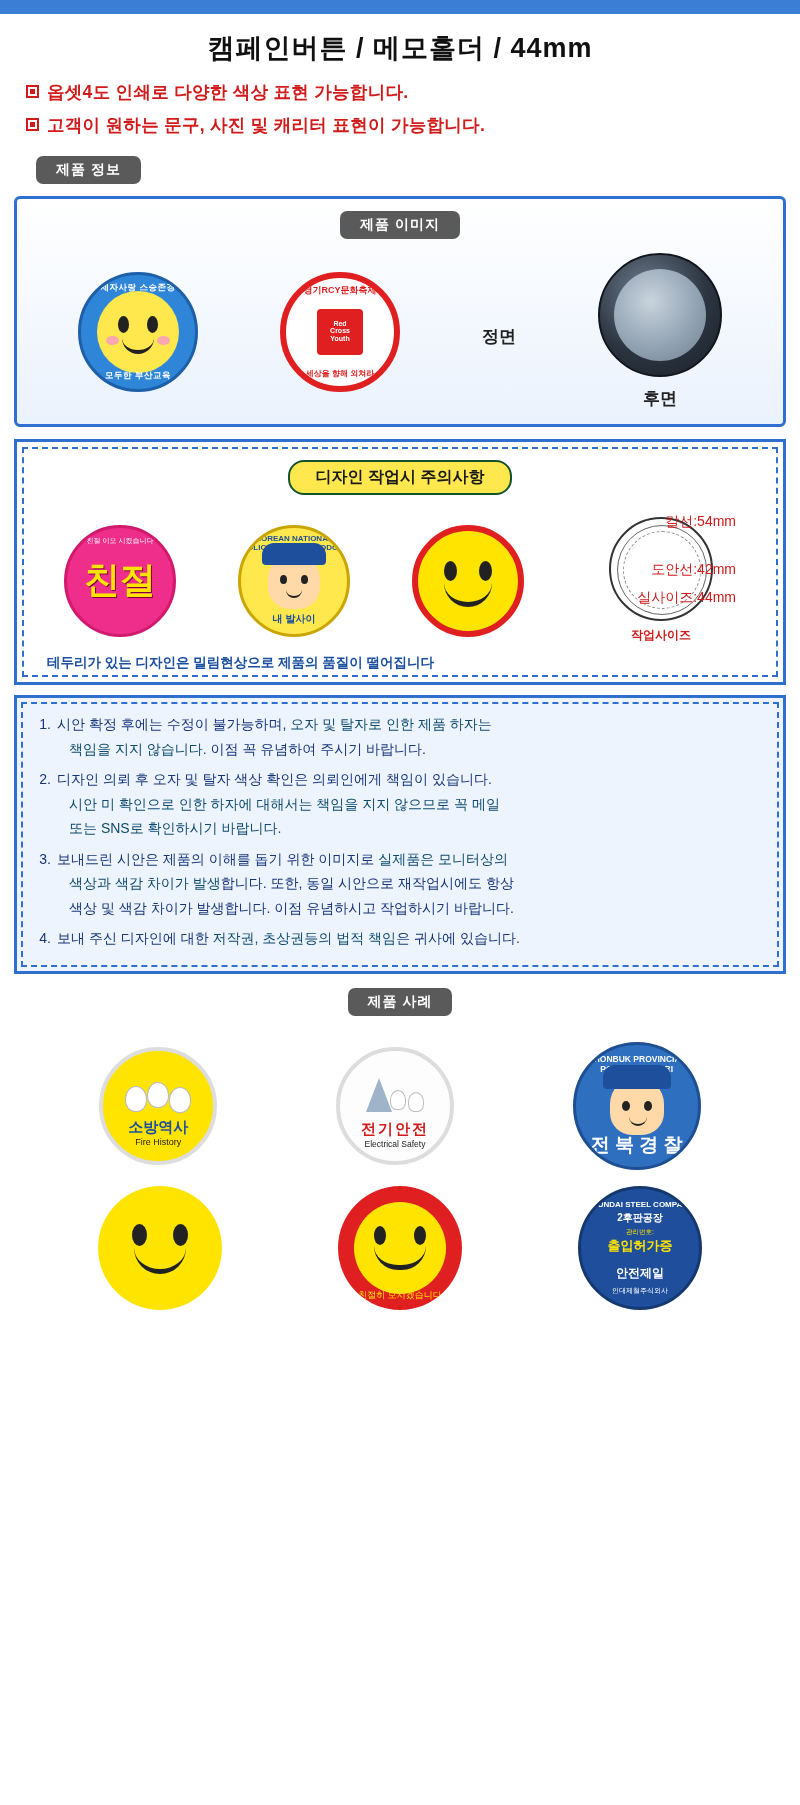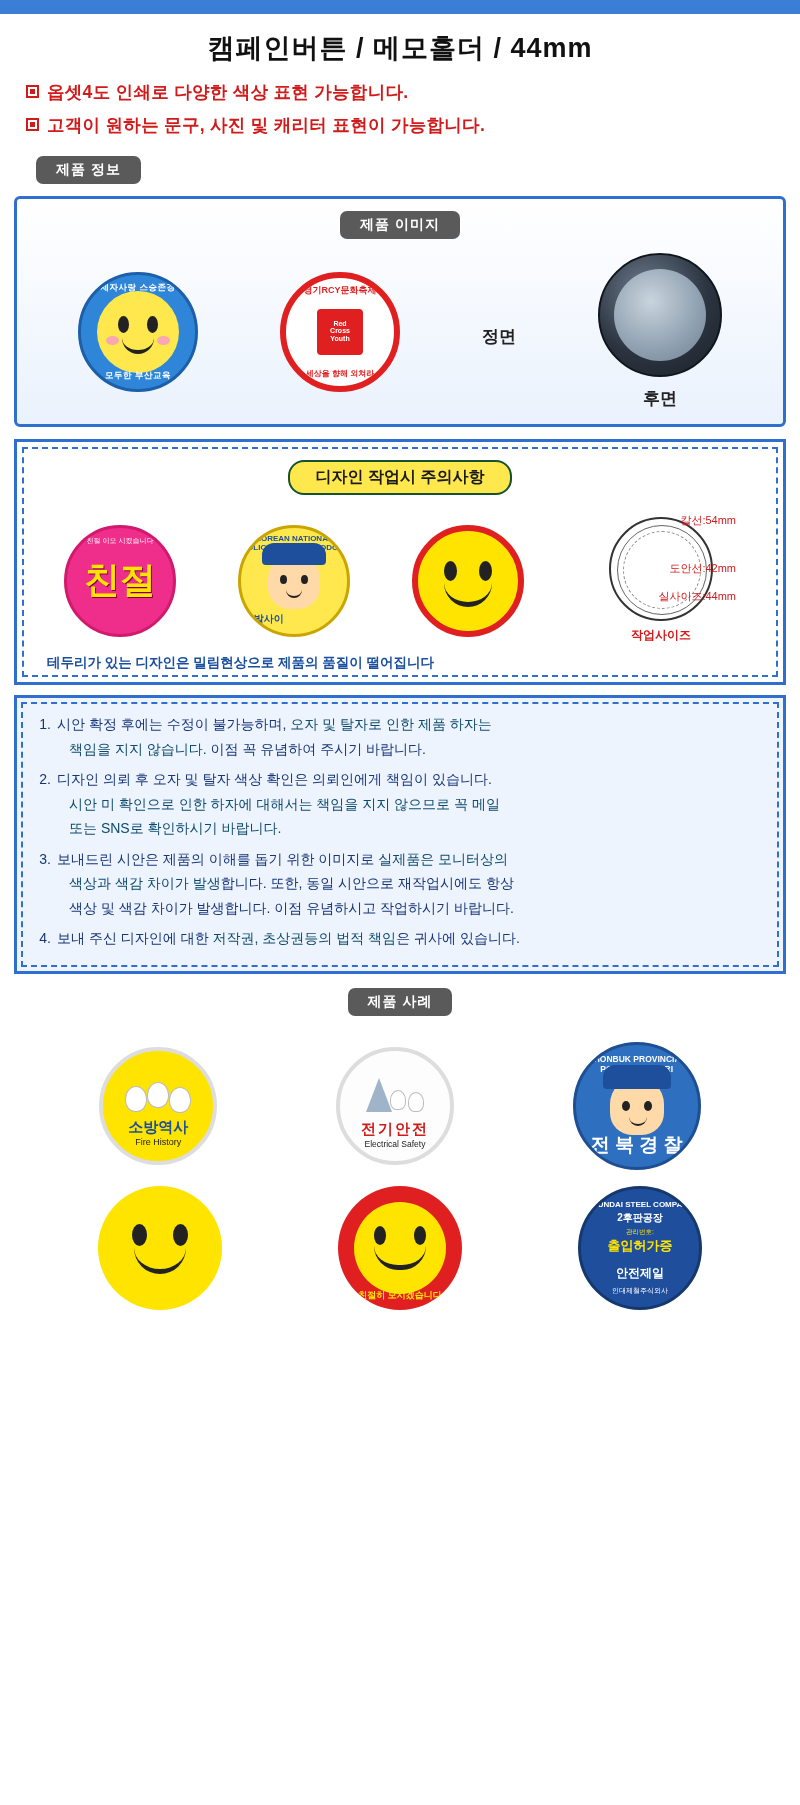--- a/index.html
+++ b/index.html
@@ -167,39 +167,39 @@
     padding: 12px 16px 0;
   }
   .d1 { width:112px;height:112px;background:#ef2d8a;border:3px solid #d11a6e;
         display:flex;align-items:center;justify-content:center;}
   .d1 .t{font-size:36px;font-weight:bold;color:#ffe400;text-shadow:1px 1px 0 #7a0040;}
   .d1 .small{position:absolute;top:8px;width:100%;text-align:center;font-size:7px;color:#fff;}
 
   .d2 { width:112px;height:112px;background:#ffe84d;border:3px solid #caa500;
         display:flex;align-items:center;justify-content:center;position:relative;}
   .d2 .ring{position:absolute;top:6px;width:100%;text-align:center;font-size:8px;font-weight:bold;color:#1d4f9c;}
-  .d2 .ring2{position:absolute;bottom:8px;width:100%;text-align:left;font-size:10px;font-weight:bold;color:#1d4f9c;}
+  .d2 .ring2{position:absolute;bottom:8px;width:100%;text-align:center;font-size:10px;font-weight:bold;color:#1d4f9c;}
   .d2 .cop{width:52px;height:56px;background:#ffd9a8;border-radius:26px 26px 22px 22px;position:relative;}
   .d2 .cap{position:absolute;top:-10px;left:-6px;width:64px;height:22px;background:#1d4f9c;border-radius:12px 12px 4px 4px;}
   .d2 .ceye{position:absolute;width:7px;height:9px;border-radius:50%;background:#222;top:22px;}
   .d2 .ceye.l{left:12px;} .d2 .ceye.r{right:12px;}
   .d2 .cmouth{position:absolute;left:18px;top:36px;width:16px;height:9px;border-bottom:2px solid #222;border-radius:0 0 20px 20px;}
 
   .d3 { width:112px;height:112px;background:#ffe400;border:6px solid #e02020;
         display:flex;align-items:center;justify-content:center;}
   .d3 .f{position:relative;width:92px;height:92px;}
   .d3 .eye{top:26px;width:13px;height:20px;}
   .d3 .eye.l{left:22px;} .d3 .eye.r{right:22px;}
   .d3 .mouth{left:22px;top:48px;width:48px;height:24px;border-bottom:5px solid #222;}
 
   .sizefig { width:150px; position:relative; text-align:center; }
   .sizefig .c1 { width:104px;height:104px;border:2px solid #333;border-radius:50%;margin:0 auto;position:relative;}
   .sizefig .c2 { position:absolute;top:6px;left:6px;width:90px;height:90px;border:1px solid #666;border-radius:50%;}
   .sizefig .c3 { position:absolute;top:12px;left:12px;width:78px;height:78px;border:1px dashed #888;border-radius:50%;}
-  .sz-label { position:absolute; font-size:11px; color:#d11a1a; white-space:nowrap; }
+  .sz-label { position:absolute; font-size:14px; color:#d11a1a; white-space:nowrap; }
   .sz-work { color:#d11a1a; font-size:12px; font-weight:bold; margin-top:6px; }
 
   .design-note {
     color:#1a4fa0; font-size:13.5px; font-weight:bold;
     padding: 10px 0 6px 30px;
   }
 
   
   .terms {
     margin: 10px 14px 0;
@@ -261,21 +261,21 @@
   .s4 .eye{top:26px;width:15px;height:22px;}
   .s4 .eye.l{left:22px;} .s4 .eye.r{right:22px;}
   .s4 .mouth{left:24px;top:50px;width:52px;height:26px;border-bottom:5px solid #222;}
 
   .s5{width:124px;height:124px;background:#e02020;
       display:flex;align-items:center;justify-content:center;position:relative;}
   .s5 .inner{width:92px;height:92px;border-radius:50%;background:#ffe400;position:relative;}
   .s5 .eye{top:24px;width:12px;height:19px;}
   .s5 .eye.l{left:20px;} .s5 .eye.r{right:20px;}
   .s5 .mouth{left:20px;top:44px;width:52px;height:24px;border-bottom:5px solid #222;}
-  .s5 .bot{position:absolute;bottom:8px;width:100%;text-align:center;font-size:9px;font-weight:bold;color:#ffe400;}
+  .s5 .bot{position:absolute;bottom:8px;width:100%;text-align:center;font-size:9px;font-weight:normal;color:#ffe400;}
 
   .s6{width:124px;height:124px;background:#1f4f9c;border:3px solid #15386f;
       display:flex;flex-direction:column;align-items:center;justify-content:center;color:#fff;}
   .s6 .r1{font-size:8px;font-weight:bold;}
   .s6 .r2{font-size:10px;font-weight:bold;margin-top:2px;}
   .s6 .r3{font-size:6.5px;color:#ffe400;margin-top:3px;}
   .s6 .r4{font-size:13px;font-weight:bold;color:#ffe400;}
   .s6 .r5{font-size:12px;font-weight:bold;color:#ffffff;margin-top:10px;}
   .s6 .r6{font-size:7px;margin-top:4px;}
 </style>

